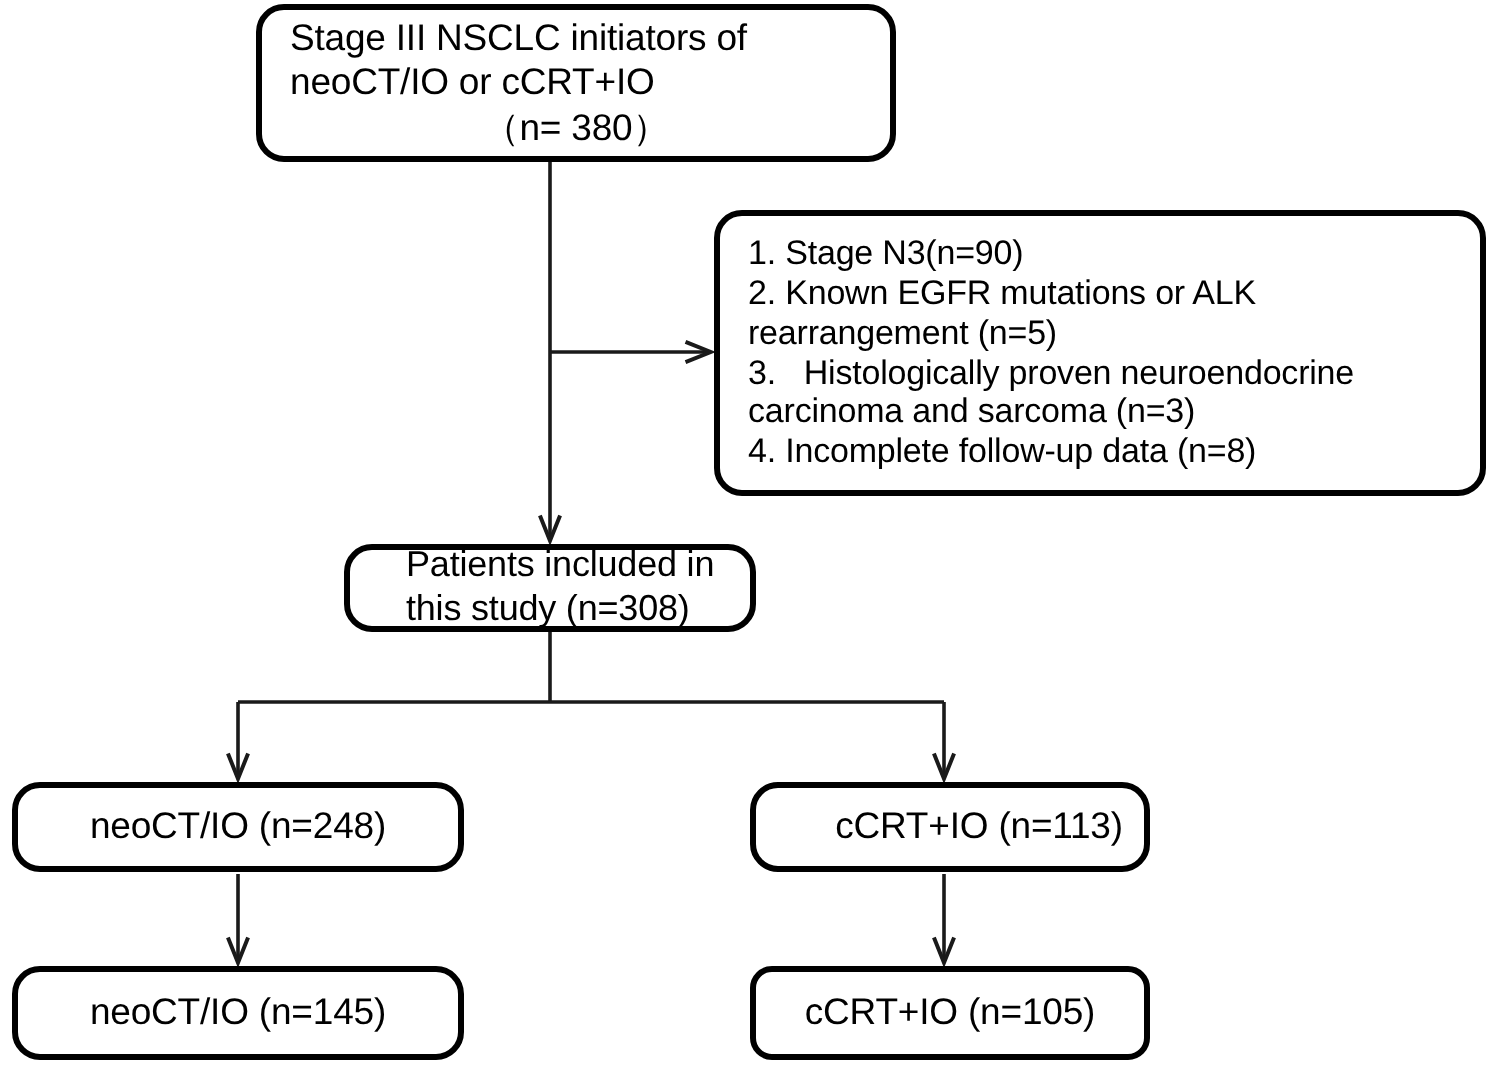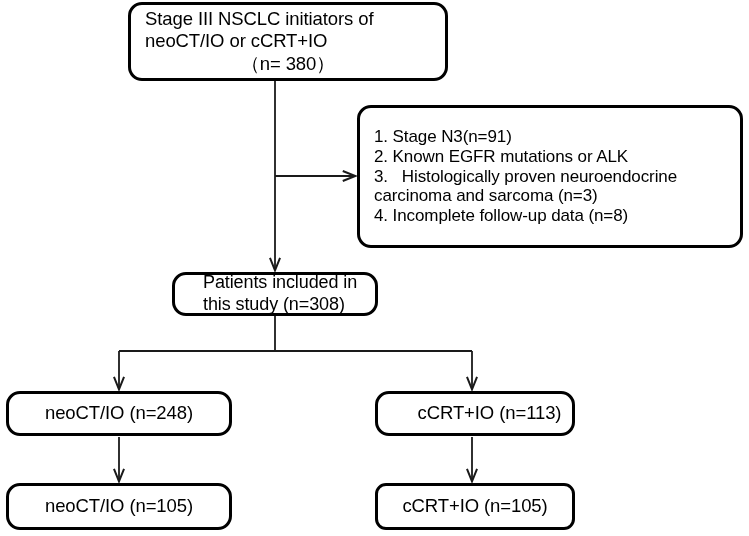--- a/index.html
+++ b/index.html
@@ -130,40 +130,41 @@
     <line x1="472" y1="437" x2="472" y2="481" stroke-width="1.8" marker-end="url(#arrow)"></line>
   </svg>
 
   <div class="node" id="node-enrollment">
     <span class="ln">Stage III NSCLC initiators of</span>
     <span class="ln">neoCT/IO or cCRT+IO</span>
     <span class="ln center">（n= 380）</span>
   </div>
 
   <div class="node" id="node-exclusions">
-    <span class="ln">1. Stage N3(n=91)</span>
+    <span class="ln">1. Stage N3(n=90)</span>
     <span class="ln">2. Known EGFR mutations or ALK</span>
+    <span class="ln">rearrangement (n=5)</span>
     <span class="ln">3.   Histologically proven neuroendocrine</span>
     <span class="ln">carcinoma and sarcoma (n=3)</span>
     <span class="ln">4. Incomplete follow-up data (n=8)</span>
   </div>
 
   <div class="node" id="node-included">
     <span class="ln">Patients included in</span>
     <span class="ln">this study (n=308)</span>
   </div>
 
   <div class="node" id="node-arm-neoct">
     <span class="ln">neoCT/IO (n=248)</span>
   </div>
   <div class="node" id="node-arm-ccrt">
     <span class="ln">cCRT+IO (n=113)</span>
   </div>
 
 
   <div class="node" id="node-matched-neoct">
-    <span class="ln">neoCT/IO (n=105)</span>
+    <span class="ln">neoCT/IO (n=145)</span>
   </div>
   <div class="node" id="node-matched-ccrt">
     <span class="ln">cCRT+IO (n=105)</span>
   </div>
 
 </div>
 
 </body></html>

